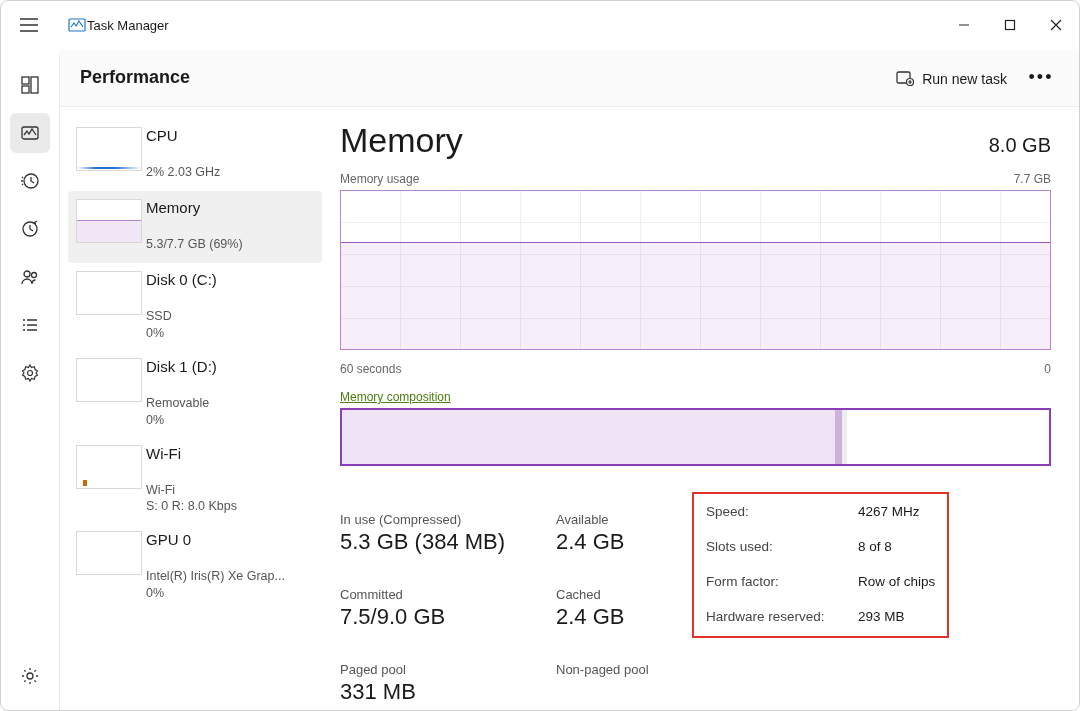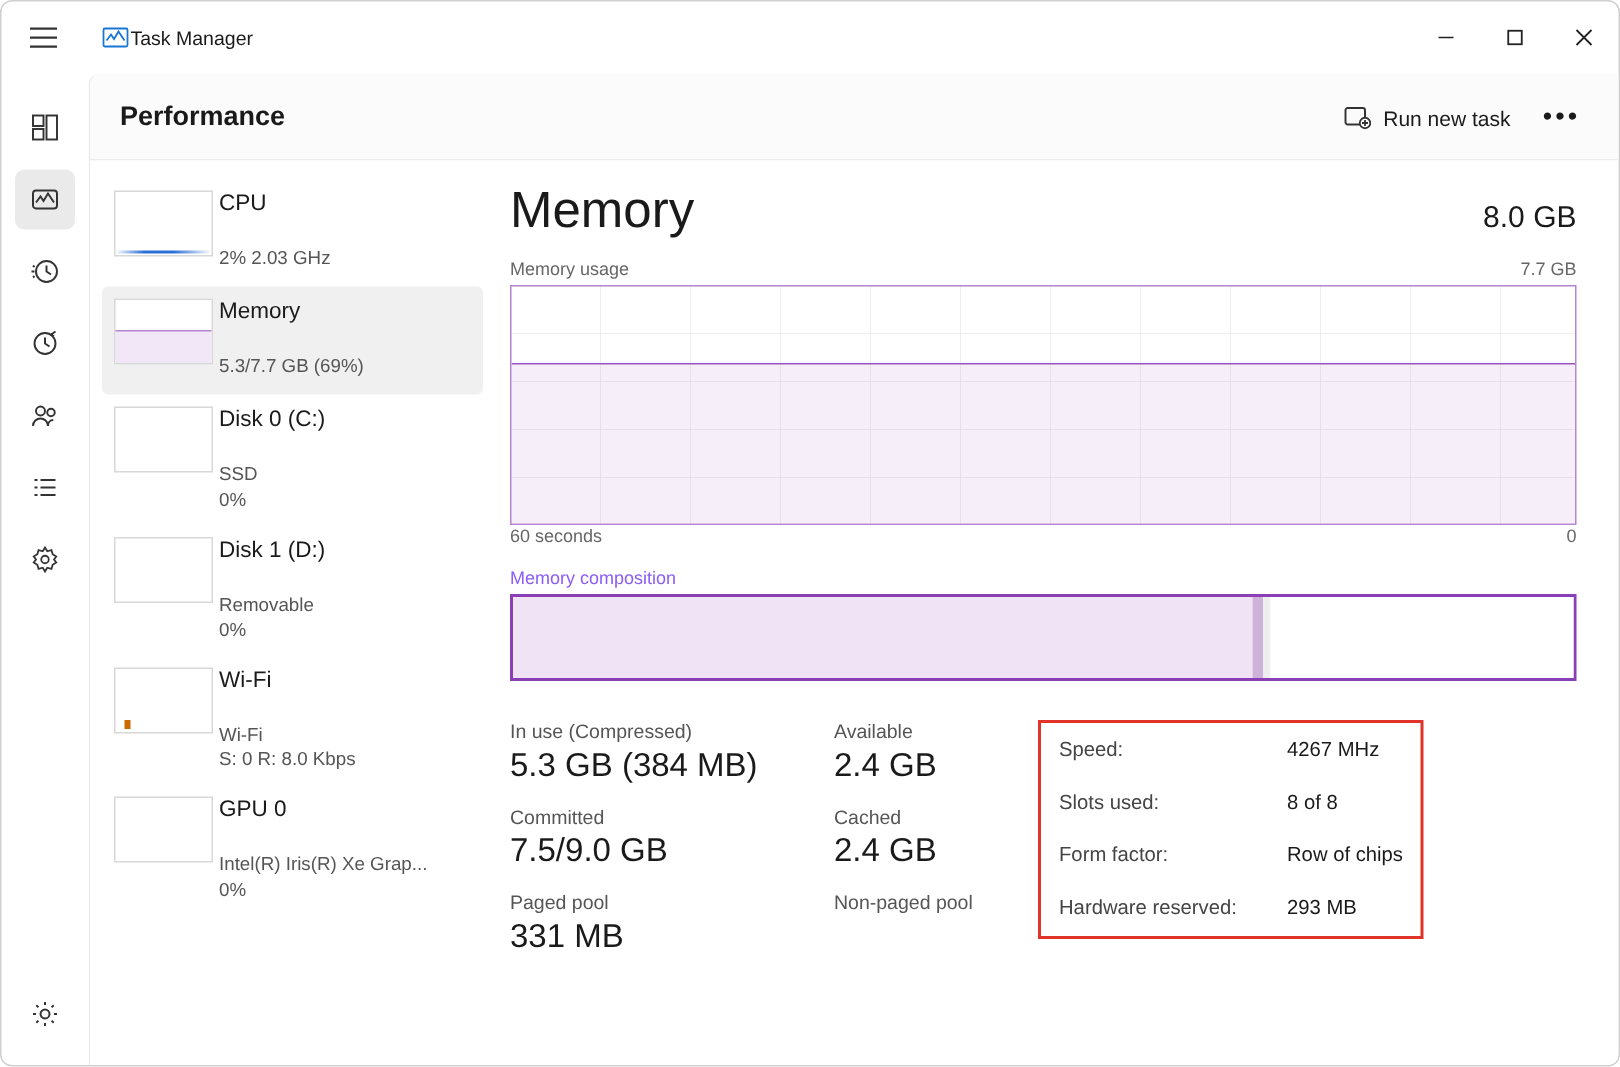--- a/index.html
+++ b/index.html
@@ -101,31 +101,31 @@
   .chart-label-row .r { margin-left:auto; }
   .usage-chart {
     height: 160px; border: 1px solid #b784cf; margin-top: 4px;
     background:
       repeating-linear-gradient(to right, transparent 0 59px, #eee 59px 60px),
       repeating-linear-gradient(to bottom, transparent 0 31px, #eee 31px 32px),
       #fff;
     position:relative; overflow:hidden;
   }
   .usage-fill { position:absolute; left:0; right:0; bottom:0; height:68%; background: rgba(178,120,207,0.12); border-top:1px solid #9a55bf; }
-  .axis-row { display:flex; font-size:12px; color:#666; margin-top:0; }
+  .axis-row { display:flex; font-size:12px; color:#666; margin-top:12px; }
   .axis-row .r { margin-left:auto; }
-  .comp-label { font-size:12px; color:#8b5cf6; margin-top: 14px; }
+  .comp-label { font-size:12px; color:#4d7c0f; margin-top: 14px; text-decoration: underline; }
   .comp-chart { height: 58px; border: 2px solid #8a3fb7; margin-top:4px; display:flex; }
   .comp-inuse { flex: 0 0 69.7%; background: #f0e3f6; }
   .comp-mod { flex: 0 0 1%; background: #cdb3da; }
   .comp-standby { flex: 0 0 0.8%; background: #eee; }
   .comp-free { flex:1; background:#fff; }
   
   .stats { display:flex; margin-top: 26px; gap: 16px; align-items:flex-start;}
-  .stat-col { display:flex; flex-direction:column; gap: 14px; }
+  .stat-col { display:flex; flex-direction:column; gap: 32px; margin-top: 20px; }
   .stat-col.c1 { width: 200px; }
   .stat-col.c2 { width: 120px; }
   .stat-label { font-size: 13px; color: #555; }
   .stat-value { font-size: 22px; font-weight: 400; margin-top: 2px;}
   .info-box {
     border: 2.5px solid #e0342b;
     padding: 10px 12px 12px 12px;
     display:grid;
     grid-template-columns: 132px auto;
     row-gap: 6px;

